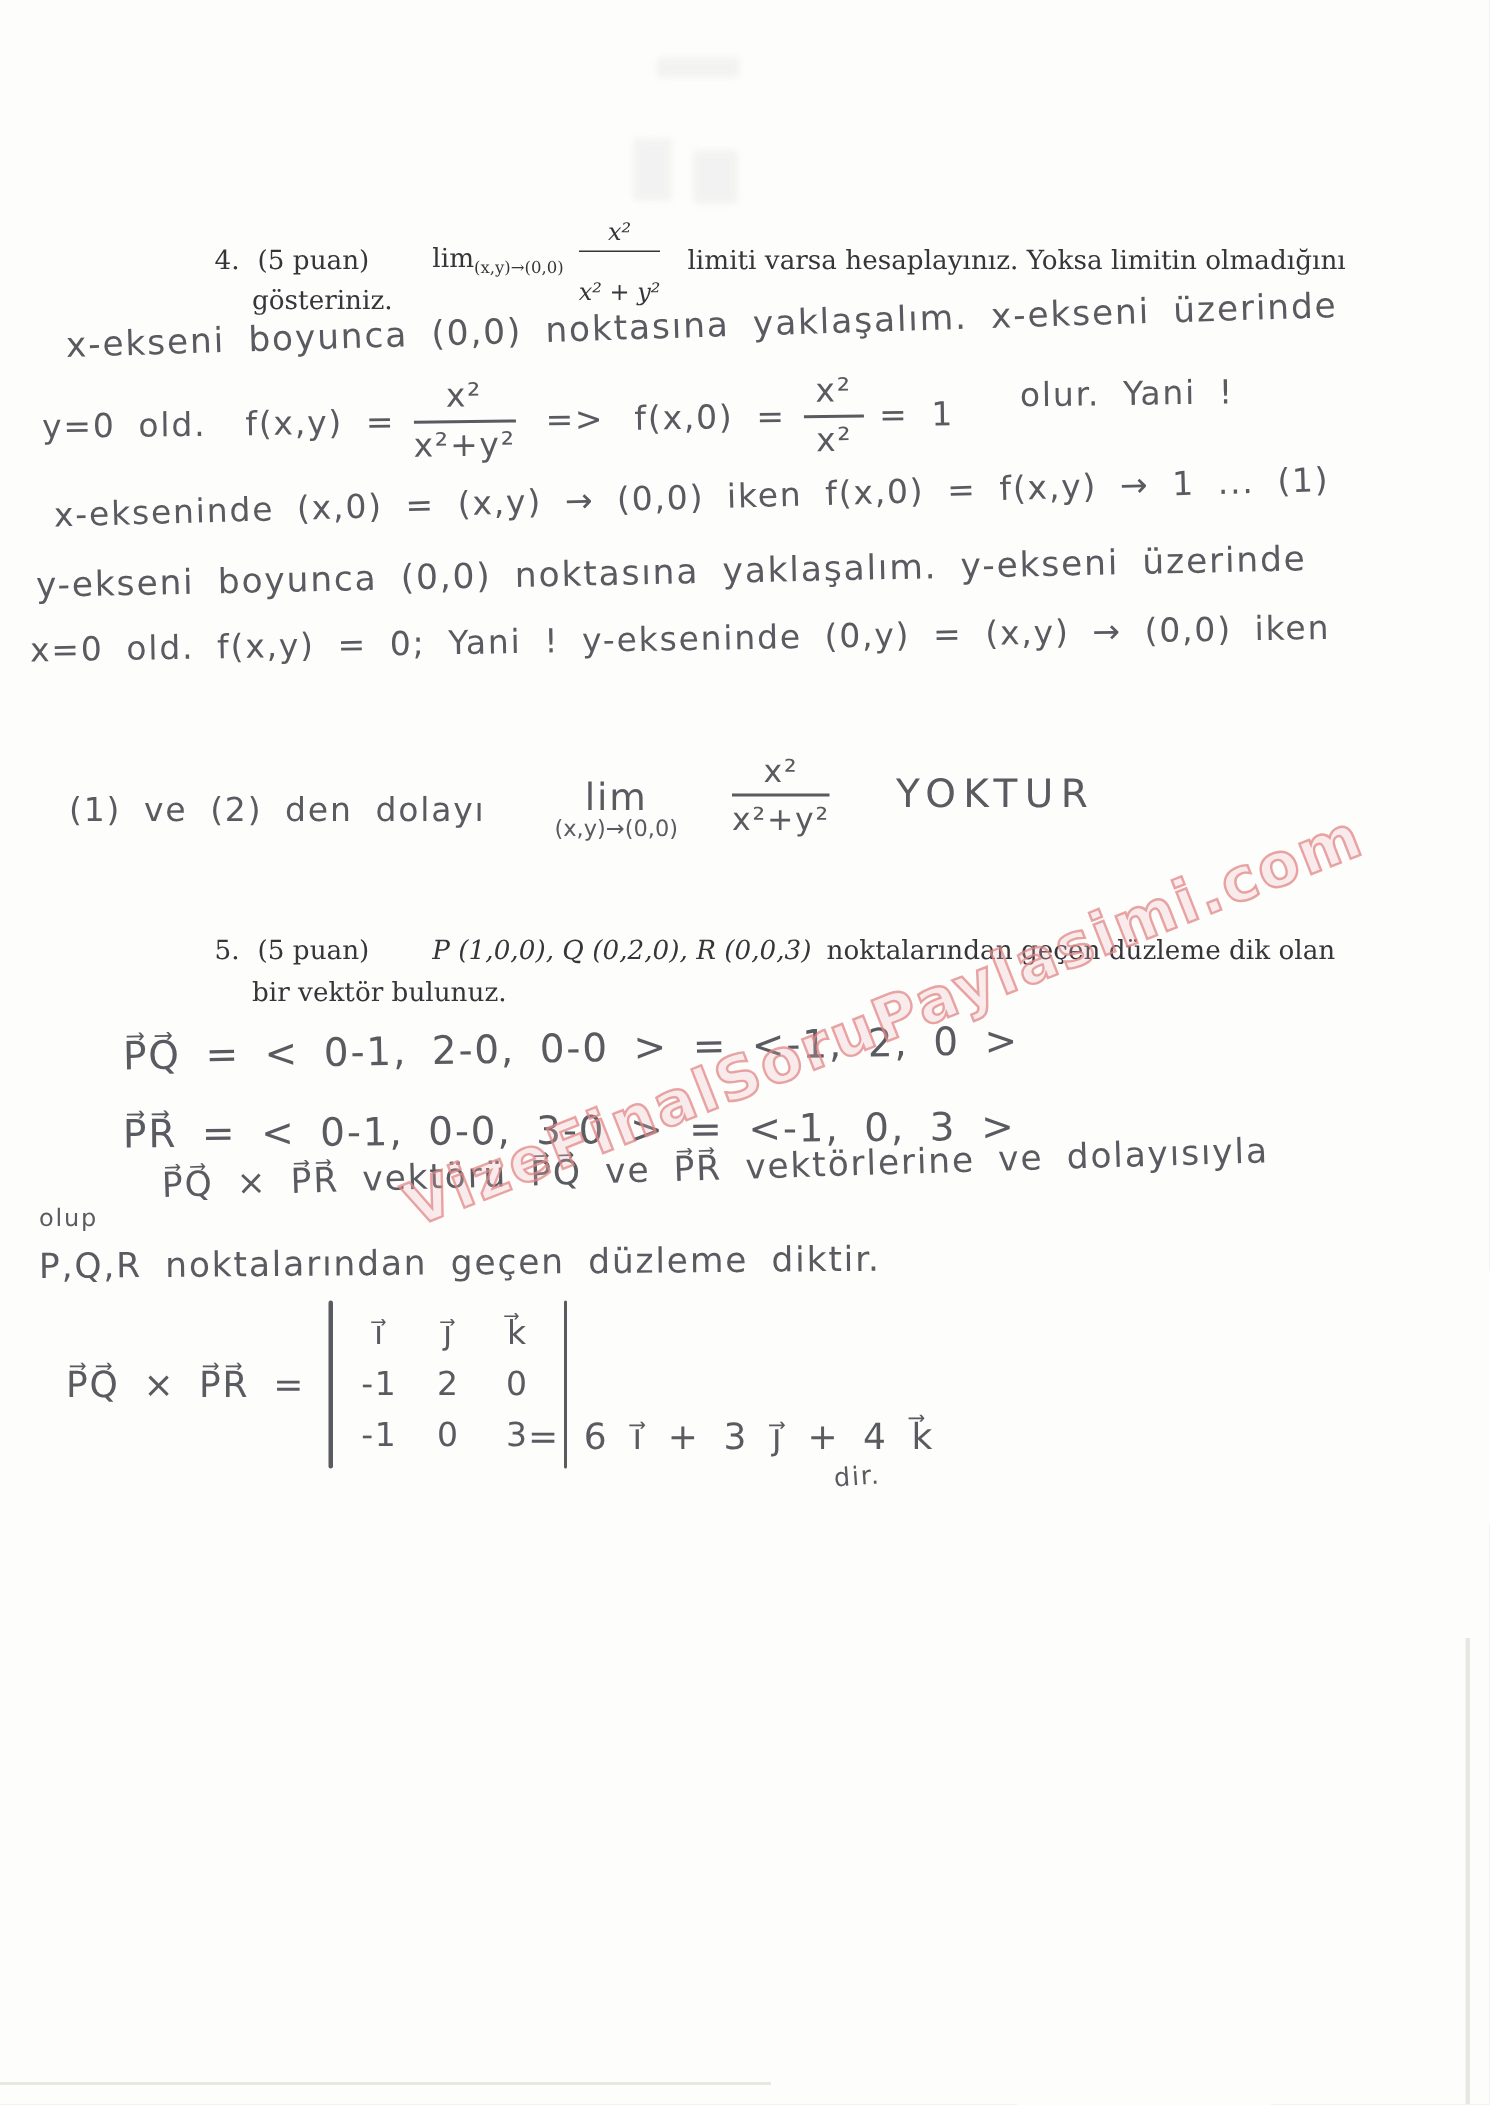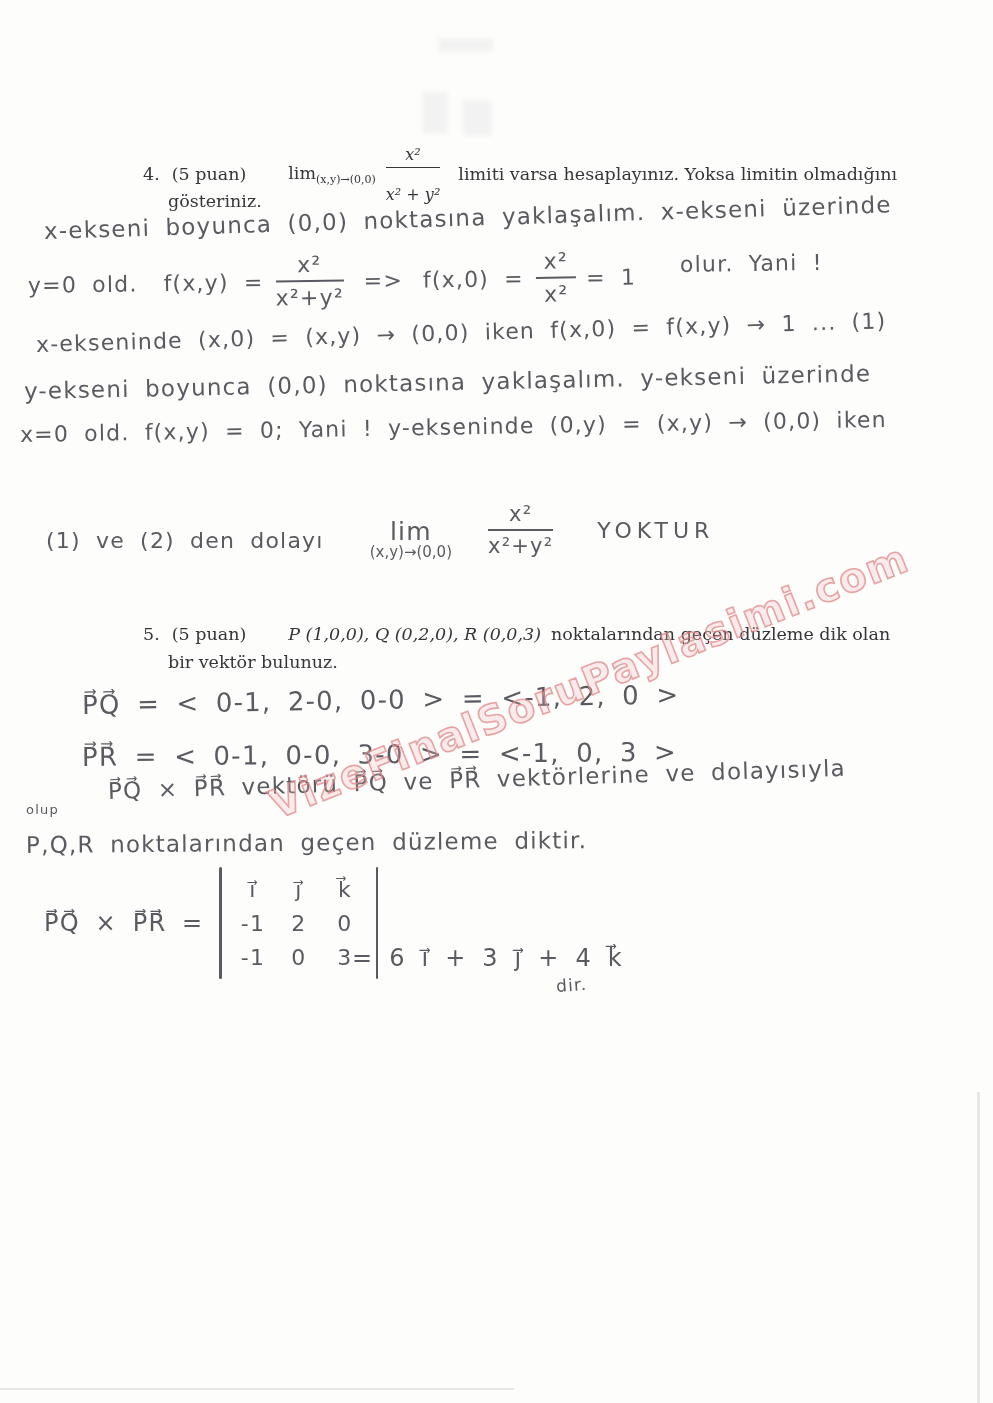--- a/index.html
+++ b/index.html
@@ -109,36 +109,36 @@
   <div class="row hw" style="left:46px;top:498px;height:84px;font-size:22px;">
     <span>(1)  ve  (2)  den  dolayı</span>
     <span class="limblk" style="margin-left:46px;">
       <span style="font-size:25px;">lim</span>
       <span class="sub">(x,y)→(0,0)</span>
     </span>
     <span class="hwfrac" style="margin-left:36px;font-size:21px;transform:translateY(-10px);">
       <span class="num">x²</span>
       <span class="den">x²+y²</span>
     </span>
-    <span style="margin-left:44px;font-size:22px;letter-spacing:5px;transform:translateY(-10px);display:inline-block;text-align:right;">YOKTUR</span>
+    <span style="margin-left:44px;font-size:26px;letter-spacing:5px;transform:translateY(-10px);display:inline-block;text-align:right;">YOKTUR</span>
   </div>
 
   <div class="row print" style="left:143px;top:624px;">
     <span style="margin-right:12px;">5.</span>
     <span style="margin-right:42px;">(5 puan)</span>
     <span class="mathit" style="margin-right:10px;">P (1,0,0),  Q (0,2,0),  R (0,0,3)</span>
     <span>noktalarından geçen düzleme dik olan</span>
   </div>
   <div class="print" style="position:absolute;left:168px;top:652px;text-align:center;">bir vektör bulunuz.</div>
 
   <div class="hw" style="left:82px;top:690px;font-size:26px;transform:rotate(-1deg);">P⃗Q⃗  =  &lt; 0-1, 2-0, 0-0 &gt;  =  &lt;-1, 2, 0 &gt;</div>
 
   <div class="hw" style="left:82px;top:742px;font-size:26px;transform:rotate(-0.5deg);">P⃗R⃗  =  &lt; 0-1, 0-0, 3-0 &gt;  =  &lt;-1, 0, 3 &gt;</div>
 
-  <div class="hw" style="left:26px;top:802px;font-size:13px;">olup</div>
+  <div class="hw" style="left:26px;top:802px;font-size:16px;">olup</div>
   <div class="hw" style="left:108px;top:778px;font-size:23px;transform:rotate(-1.8deg);">P⃗Q⃗ × P⃗R⃗   vektörü   P⃗Q⃗  ve  P⃗R⃗   vektörlerine  ve  dolayısıyla</div>
 
   <div class="hw" style="left:26px;top:832px;font-size:23px;transform:rotate(-0.5deg);">P,Q,R   noktalarından   geçen   düzleme   diktir.</div>
 
   <div class="row hw" style="left:44px;top:862px;height:122px;font-size:24px;">
     <span style="margin-right:16px;">P⃗Q⃗ × P⃗R⃗  =</span>
     <span class="det">
       <span class="bar"></span>
       <span class="detgrid">
         <span>i⃗</span>

